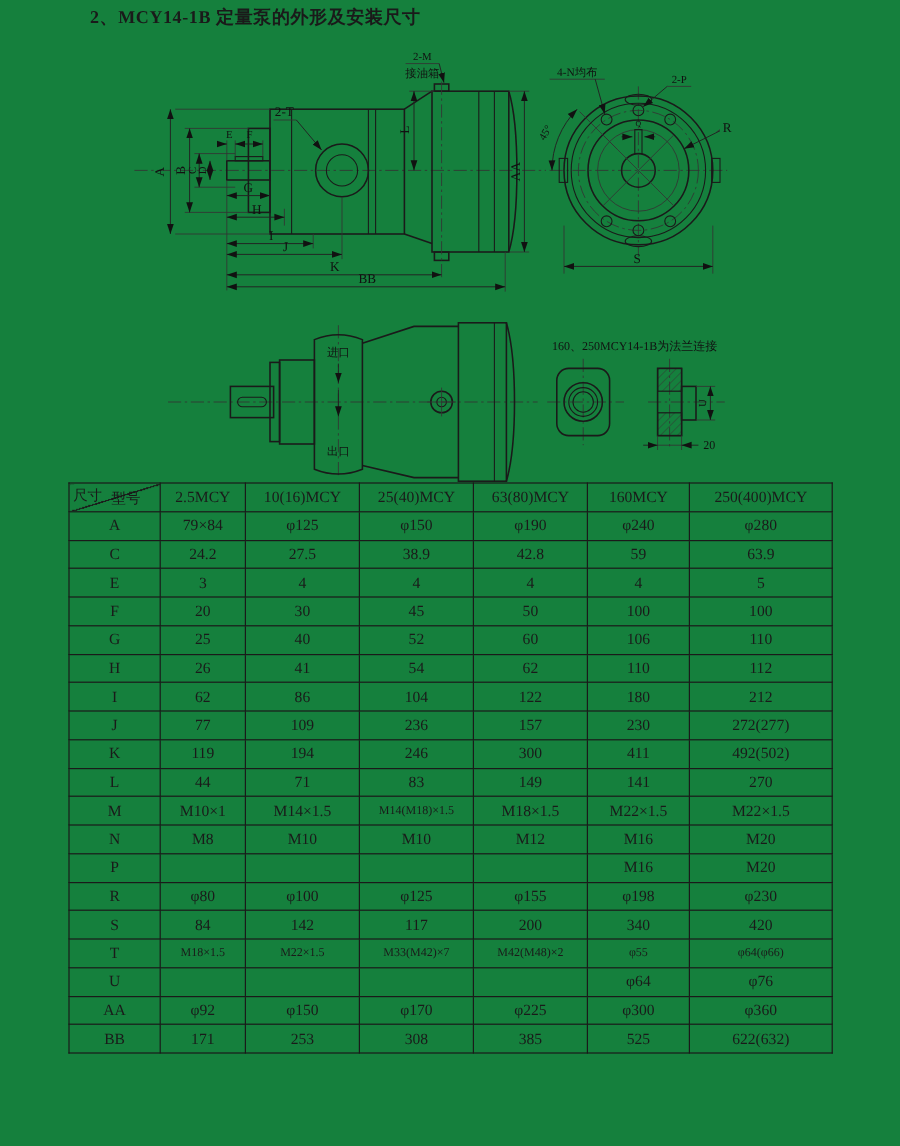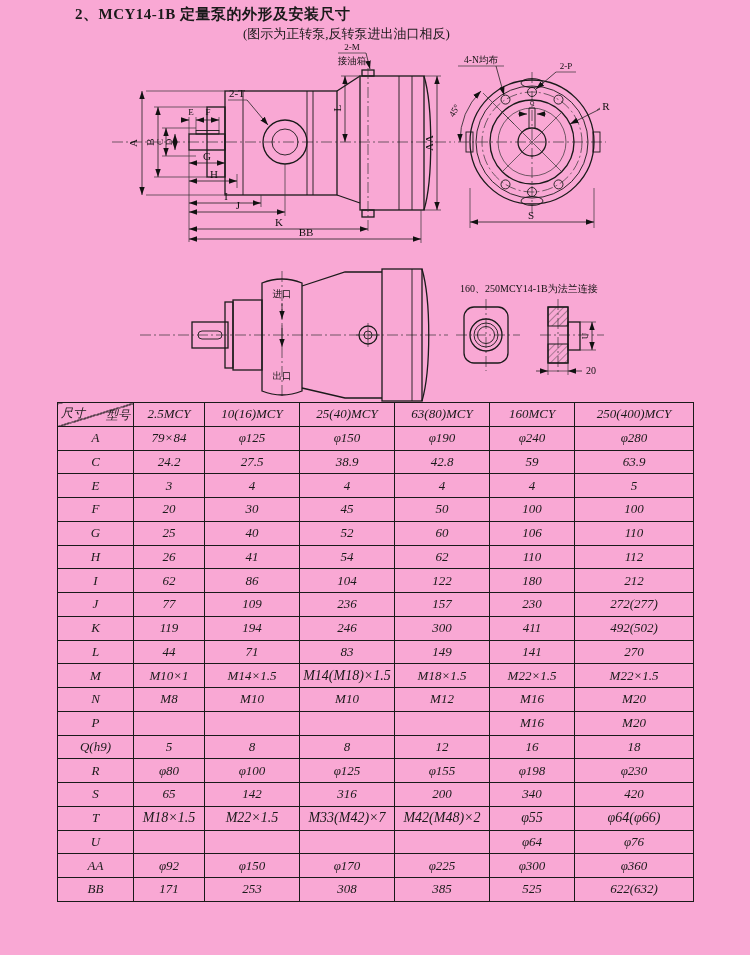--- a/index.html
+++ b/index.html
@@ -1,16 +1,16 @@
 <!DOCTYPE html>
 <html><head>
 <meta charset="utf-8">
 <style>
   html,body { margin:0; padding:0; background:#e8e8e8; }
-  .page { position:relative; width:750px; height:955px; background:#f9a8d4;
+  .page { position:relative; width:750px; height:955px; background:#15803d;
           font-family:"Liberation Serif", serif; color:#1a1a1a; overflow:hidden; margin:0 auto; }
   .title { position:absolute; left:75px; top:5px; font-size:15px; font-weight:bold; letter-spacing:.5px; white-space:nowrap; }
   .subtitle { position:absolute; left:243px; top:25px; font-size:13px; white-space:nowrap; }
   svg { position:absolute; left:0; }
   #top-drawing { top:38px; }
   #mid-drawing { top:255px; }
 
   
   .out  { stroke:#1a1a1a; stroke-width:1.3; fill:none; }
   .med  { stroke:#1a1a1a; stroke-width:0.9; fill:none; }
@@ -20,37 +20,36 @@
   .lead { stroke:#222; stroke-width:0.8; fill:none; marker-end:url(#ae); }
   .arr  { stroke:#222; stroke-width:0.8; fill:none; marker-end:url(#ae); }
   .lbl    { font:11px "Liberation Serif", serif; fill:#111; text-anchor:middle; }
   .lbl-s  { font:9px  "Liberation Serif", serif; fill:#111; text-anchor:middle; }
   .lbl-q  { font:6.5px "Liberation Serif", serif; fill:#111; text-anchor:middle; }
   .lbl-cn { font:9.5px "Liberation Serif", serif; fill:#111; text-anchor:middle; }
   .note   { font:10px "Liberation Serif", serif; fill:#111; }
 
   
   table { position:absolute; left:57px; top:402px; width:636px; border-collapse:collapse;
-          table-layout:fixed; border:1.6px solid #1a1a1a;font-style:italic; }
+          table-layout:fixed; border:1.6px solid #1a1a1a; }
   th,td { border:1px solid #1a1a1a; height:22.75px; padding:0 1px; text-align:center;
           vertical-align:middle; font-size:13px; font-weight:normal; white-space:nowrap; overflow:hidden; }
-  td.sm { font-size:14px; }
+  td.sm { font-size:10px; }
   th.corner { position:relative;
      background:linear-gradient(to bottom right, transparent calc(50% - 0.6px),
                 #1a1a1a calc(50% - 0.6px), #1a1a1a calc(50% + 0.6px), transparent calc(50% + 0.6px)); }
   .c-dim   { position:absolute; left:3px;  top:2px;    font-size:12px; }
-  .c-model { position:absolute; right:3px; bottom:2px; font-size:12px; }
+  .c-model { position:absolute; right:16px; bottom:2px; font-size:12px; }
 </style>
 </head>
 <body>
 
 <div class="page">
 
   <div class="title">2、MCY14-1B 定量泵的外形及安装尺寸</div>
-  <div class="subtitle">(图示为正转泵,反转泵进出油口相反)</div>
 
   <svg id="top-drawing" width="750" height="220" viewBox="0 0 750 220">
     <defs>
       <marker id="ae" viewBox="0 0 10 8" refX="9.5" refY="4" markerWidth="11" markerHeight="9" orient="auto">
         <path d="M0,0.8 L9.5,4 L0,7.2 Z" fill="#111"></path>
       </marker>
       <marker id="as" viewBox="0 0 10 8" refX="0.5" refY="4" markerWidth="11" markerHeight="9" orient="auto">
         <path d="M10,0.8 L0.5,4 L10,7.2 Z" fill="#111"></path>
       </marker>
       <pattern id="hatch" width="5" height="5" patternUnits="userSpaceOnUse" patternTransform="rotate(45)">
@@ -383,42 +382,33 @@
         <tr>
           <td>P</td>
           <td></td>
           <td></td>
           <td></td>
           <td></td>
           <td>M16</td>
           <td>M20</td>
         </tr>
         <tr>
-          <td>Q(h9)</td>
-          <td>5</td>
-          <td>8</td>
-          <td>8</td>
-          <td>12</td>
-          <td>16</td>
-          <td>18</td>
-        </tr>
-        <tr>
           <td>R</td>
           <td>φ80</td>
           <td>φ100</td>
           <td>φ125</td>
           <td>φ155</td>
           <td>φ198</td>
           <td>φ230</td>
         </tr>
         <tr>
           <td>S</td>
-          <td>65</td>
+          <td>84</td>
           <td>142</td>
-          <td>316</td>
+          <td>117</td>
           <td>200</td>
           <td>340</td>
           <td>420</td>
         </tr>
         <tr>
           <td>T</td>
           <td class="sm">M18×1.5</td>
           <td class="sm">M22×1.5</td>
           <td class="sm">M33(M42)×7</td>
           <td class="sm">M42(M48)×2</td>

